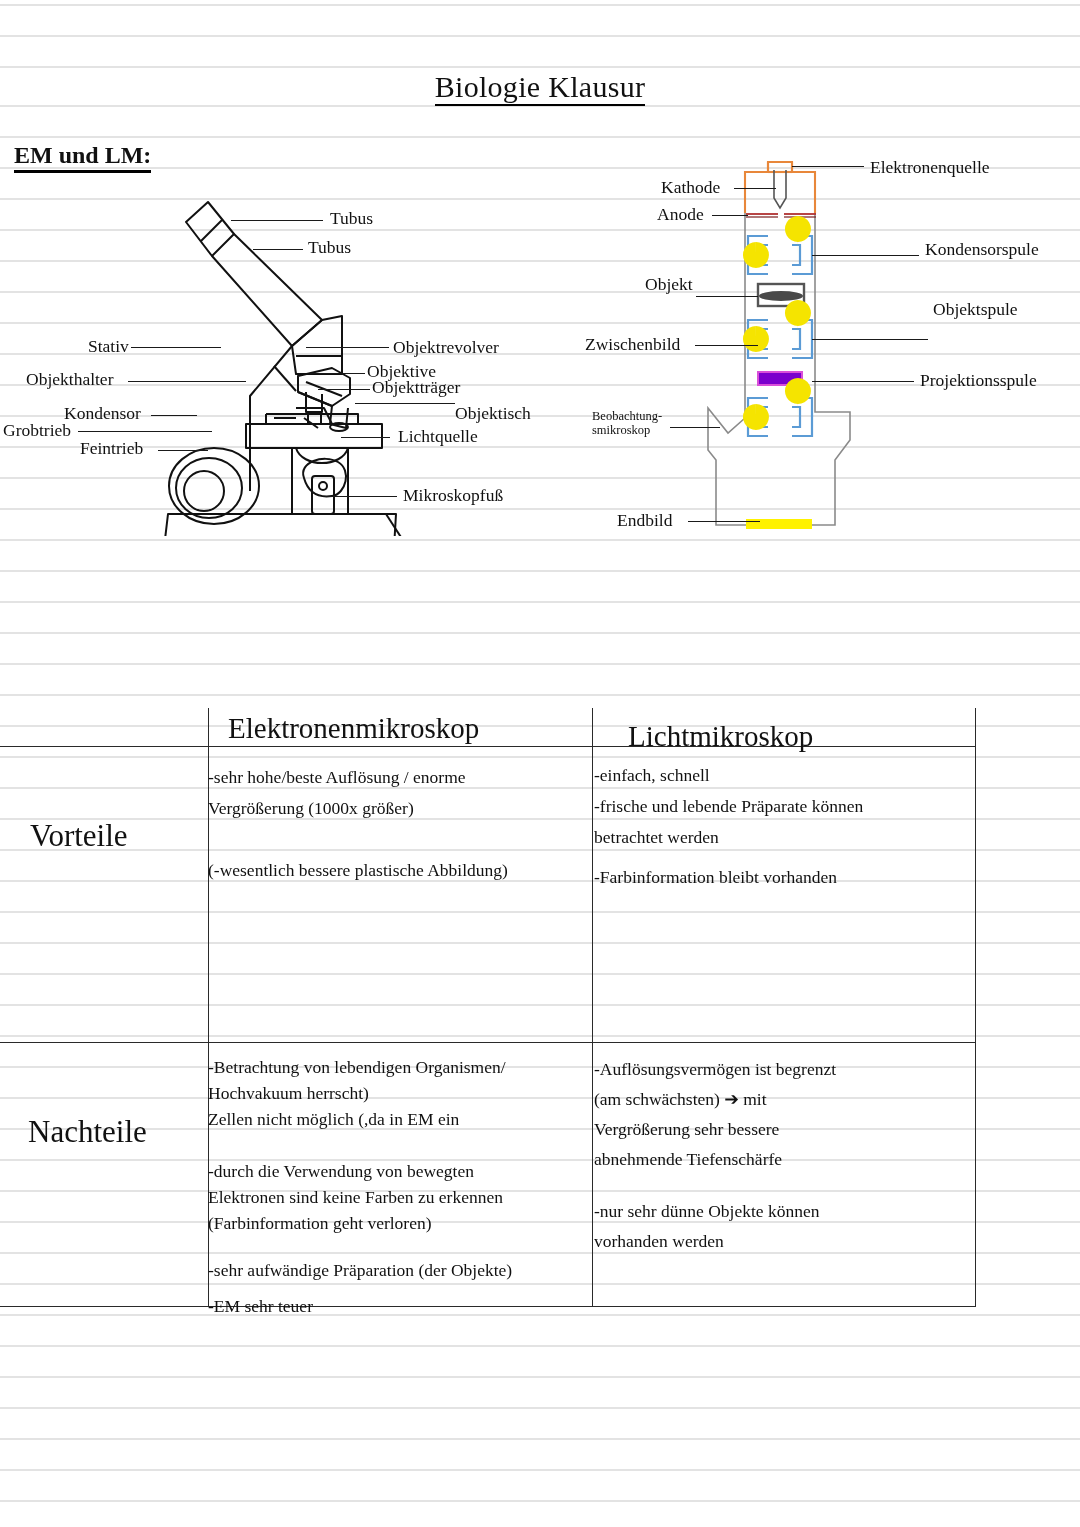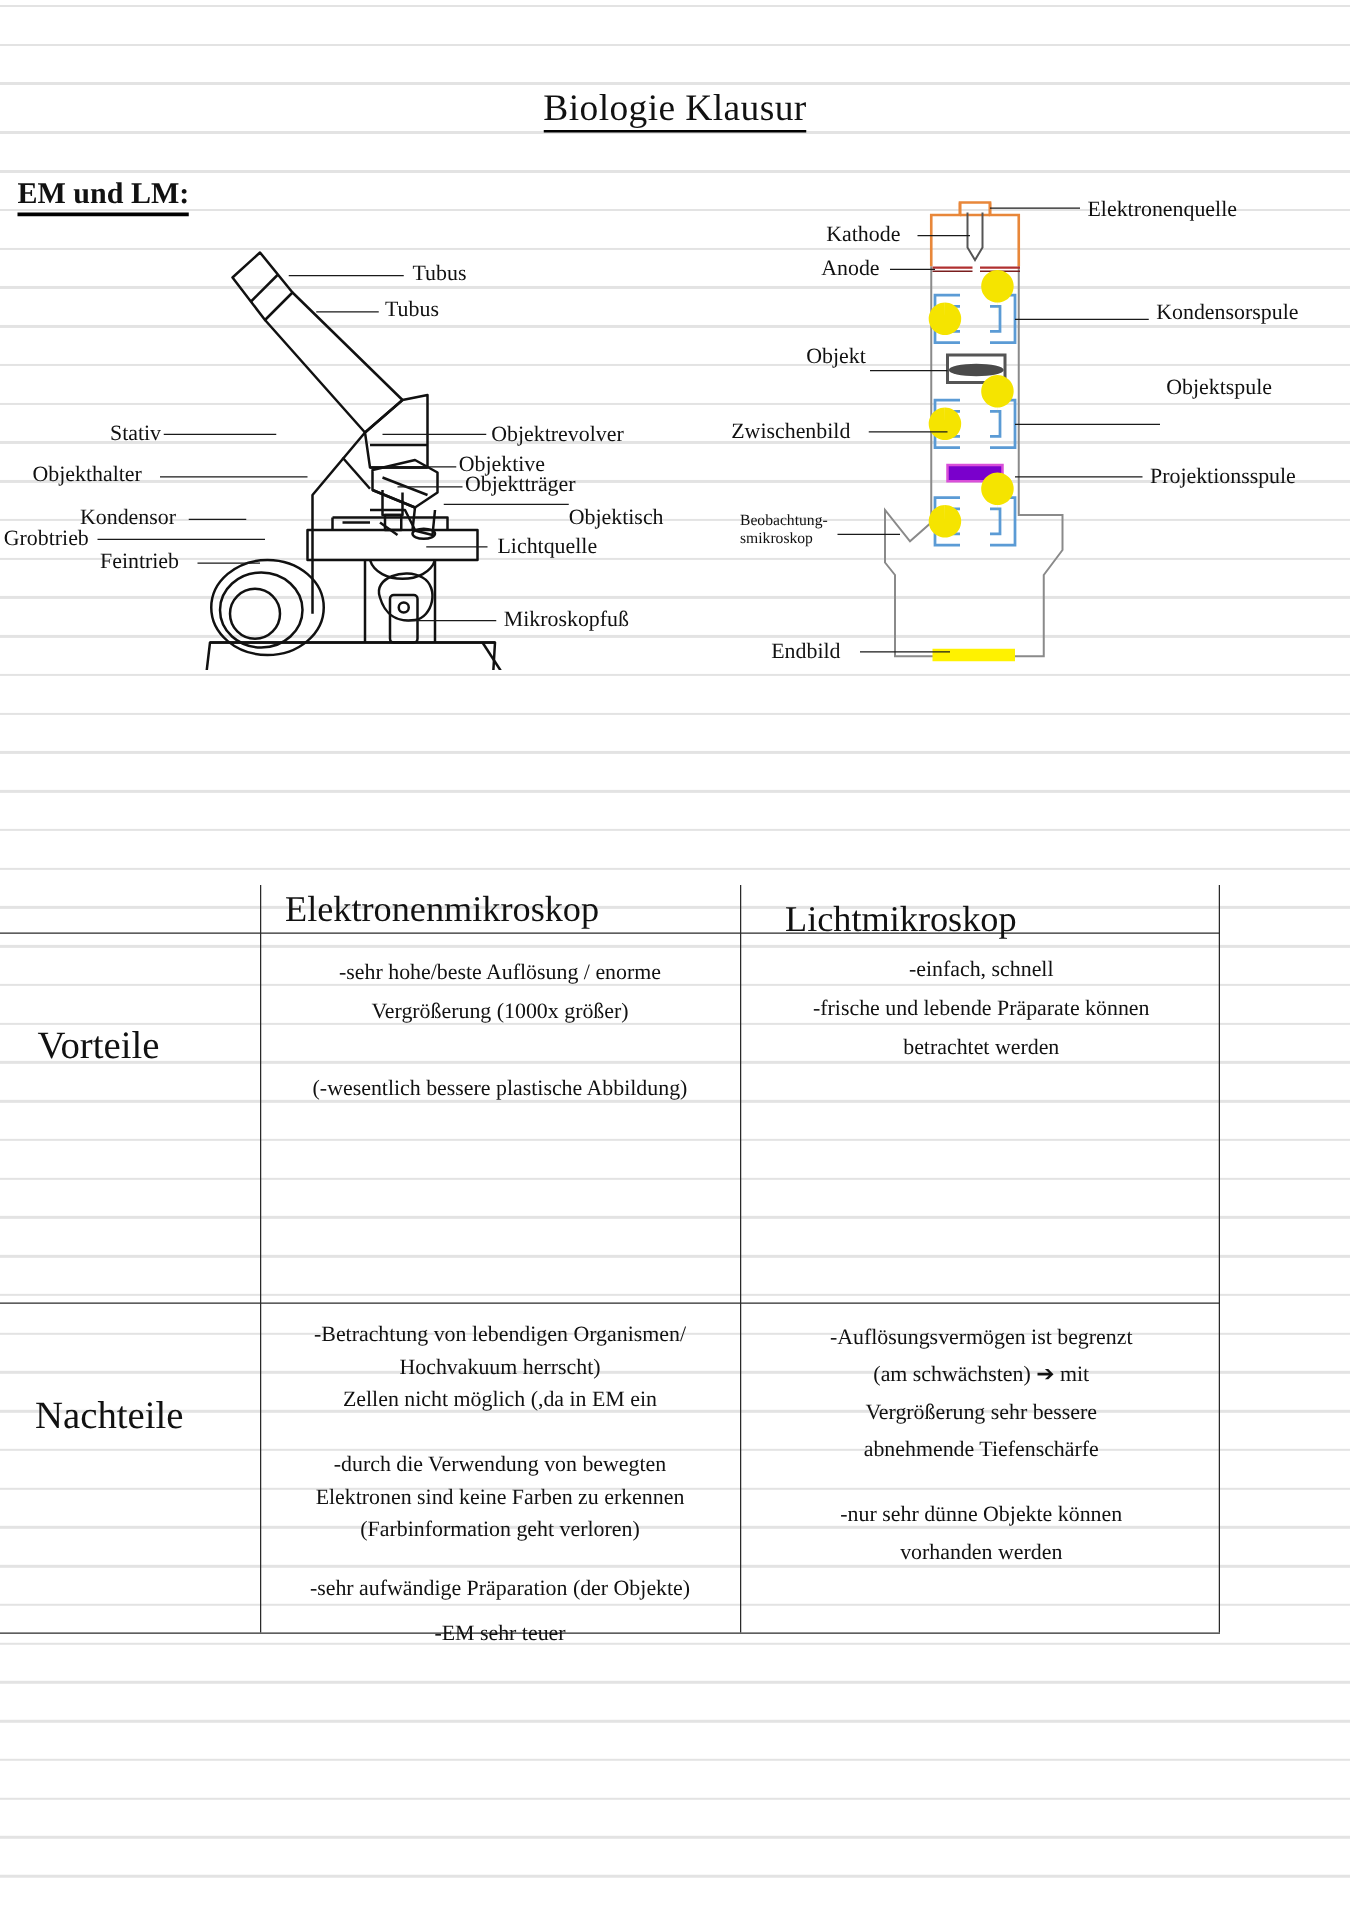--- a/index.html
+++ b/index.html
@@ -38,21 +38,21 @@
   .lbl{position:absolute;font-size:17.5px;white-space:nowrap;line-height:1.05;}
   .lbl.sm{font-size:12.5px;line-height:1.15;white-space:normal;text-align:left;}
   
   .lead{position:absolute;height:0;border-top:1.6px solid #1a1a1a;}
 
   
   #lm-svg{position:absolute;left:146px;top:196px;}
   #em-svg{position:absolute;left:690px;top:150px;}
 
   
-  #tbl{position:absolute;left:0;top:706px;width:976px;height:610px;text-align:center;}
+  #tbl{position:absolute;left:0;top:706px;width:976px;height:610px;}
   .vline{position:absolute;width:0;border-left:1.7px solid #2a2a2a;}
   .hline{position:absolute;height:0;border-top:1.7px solid #2a2a2a;}
   .colhead{position:absolute;font-size:29px;white-space:nowrap;}
   .rowhead{position:absolute;font-size:31px;white-space:nowrap;}
   .cellbox{position:absolute;font-size:17.5px;line-height:31px;}
   .cellbox p{margin:0;}
   .cellbox p.gap{height:31px;}
 </style>
 </head>
 <body>
@@ -280,20 +280,21 @@
       <p>Vergrößerung (1000x größer)</p>
       <p class="gap"></p>
       <p>(-wesentlich bessere plastische Abbildung)</p>
     </div>
 
     <div class="cellbox" style="left:594px;top:54px;width:382px;">
       <p>-einfach, schnell</p>
       <p>-frische und lebende Präparate können</p>
       <p>betrachtet werden</p>
       <p style="height:9px"></p>
+      <p>-Farbinformation bleibt vorhanden</p>
     </div>
 
     <div class="cellbox" style="left:208px;top:348px;width:384px;line-height:26px;">
       <p>-Betrachtung von lebendigen Organismen/</p>
       <p>Hochvakuum herrscht)</p>
       <p>Zellen nicht möglich (,da in EM ein</p>
       <p style="height:26px"></p>
       <p>-durch die Verwendung von bewegten</p>
       <p>Elektronen sind keine Farben zu erkennen</p>
       <p>(Farbinformation geht verloren)</p>

